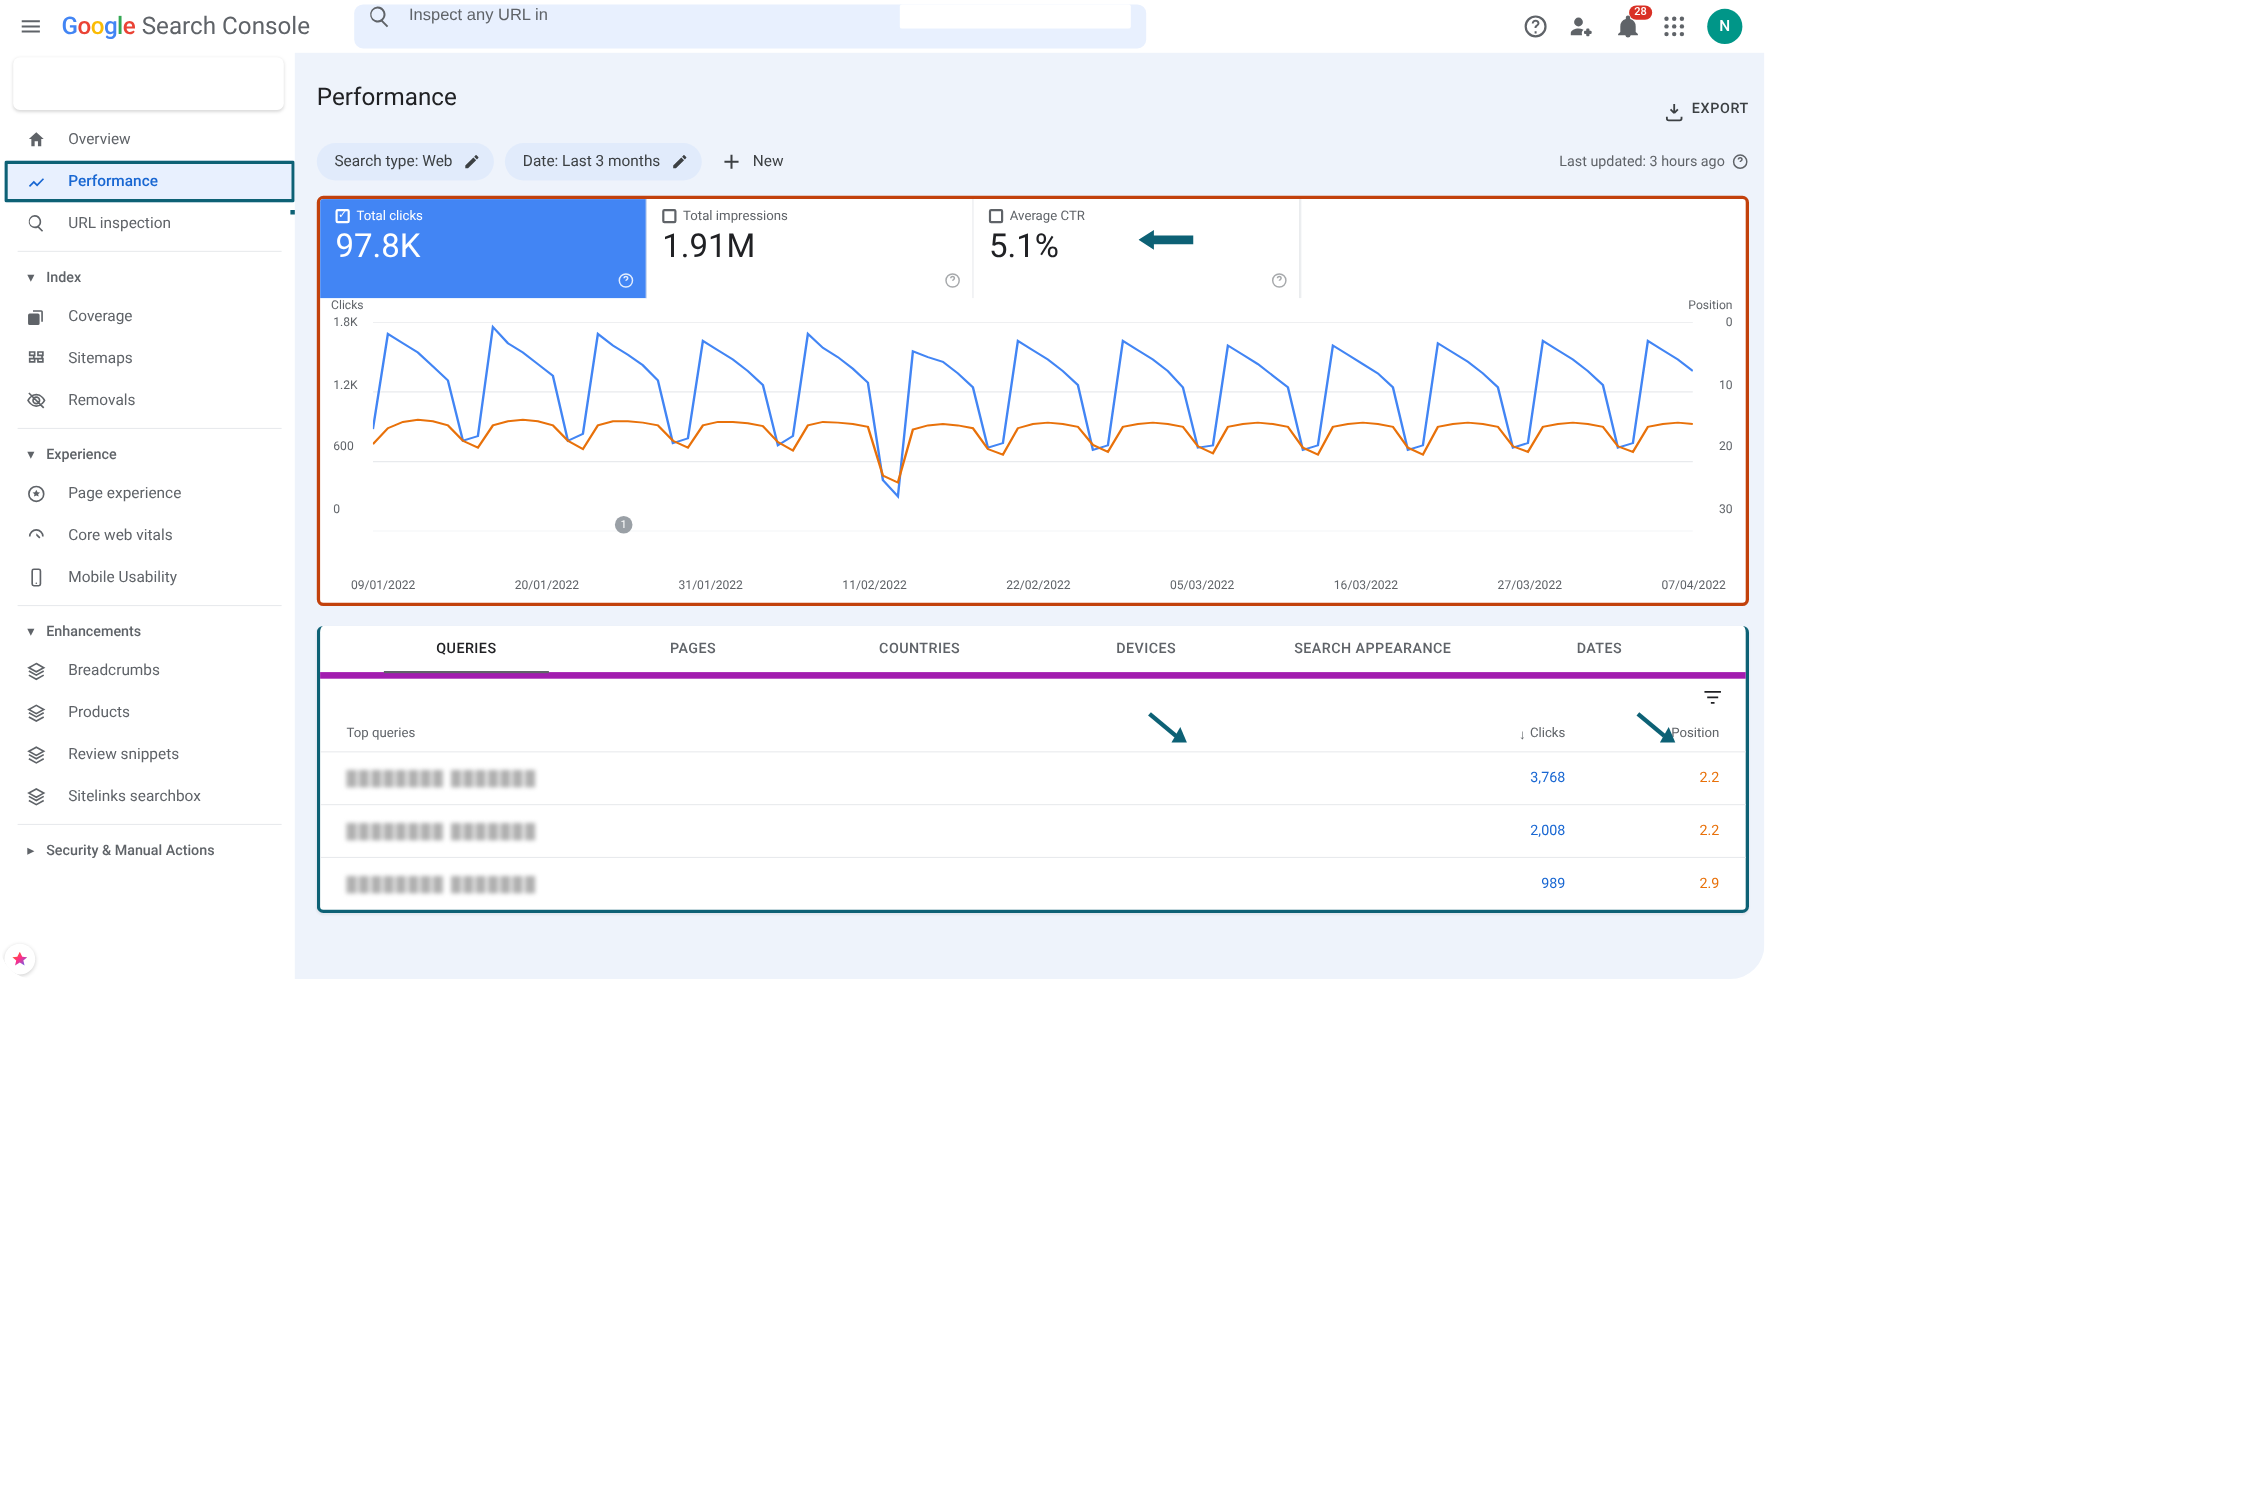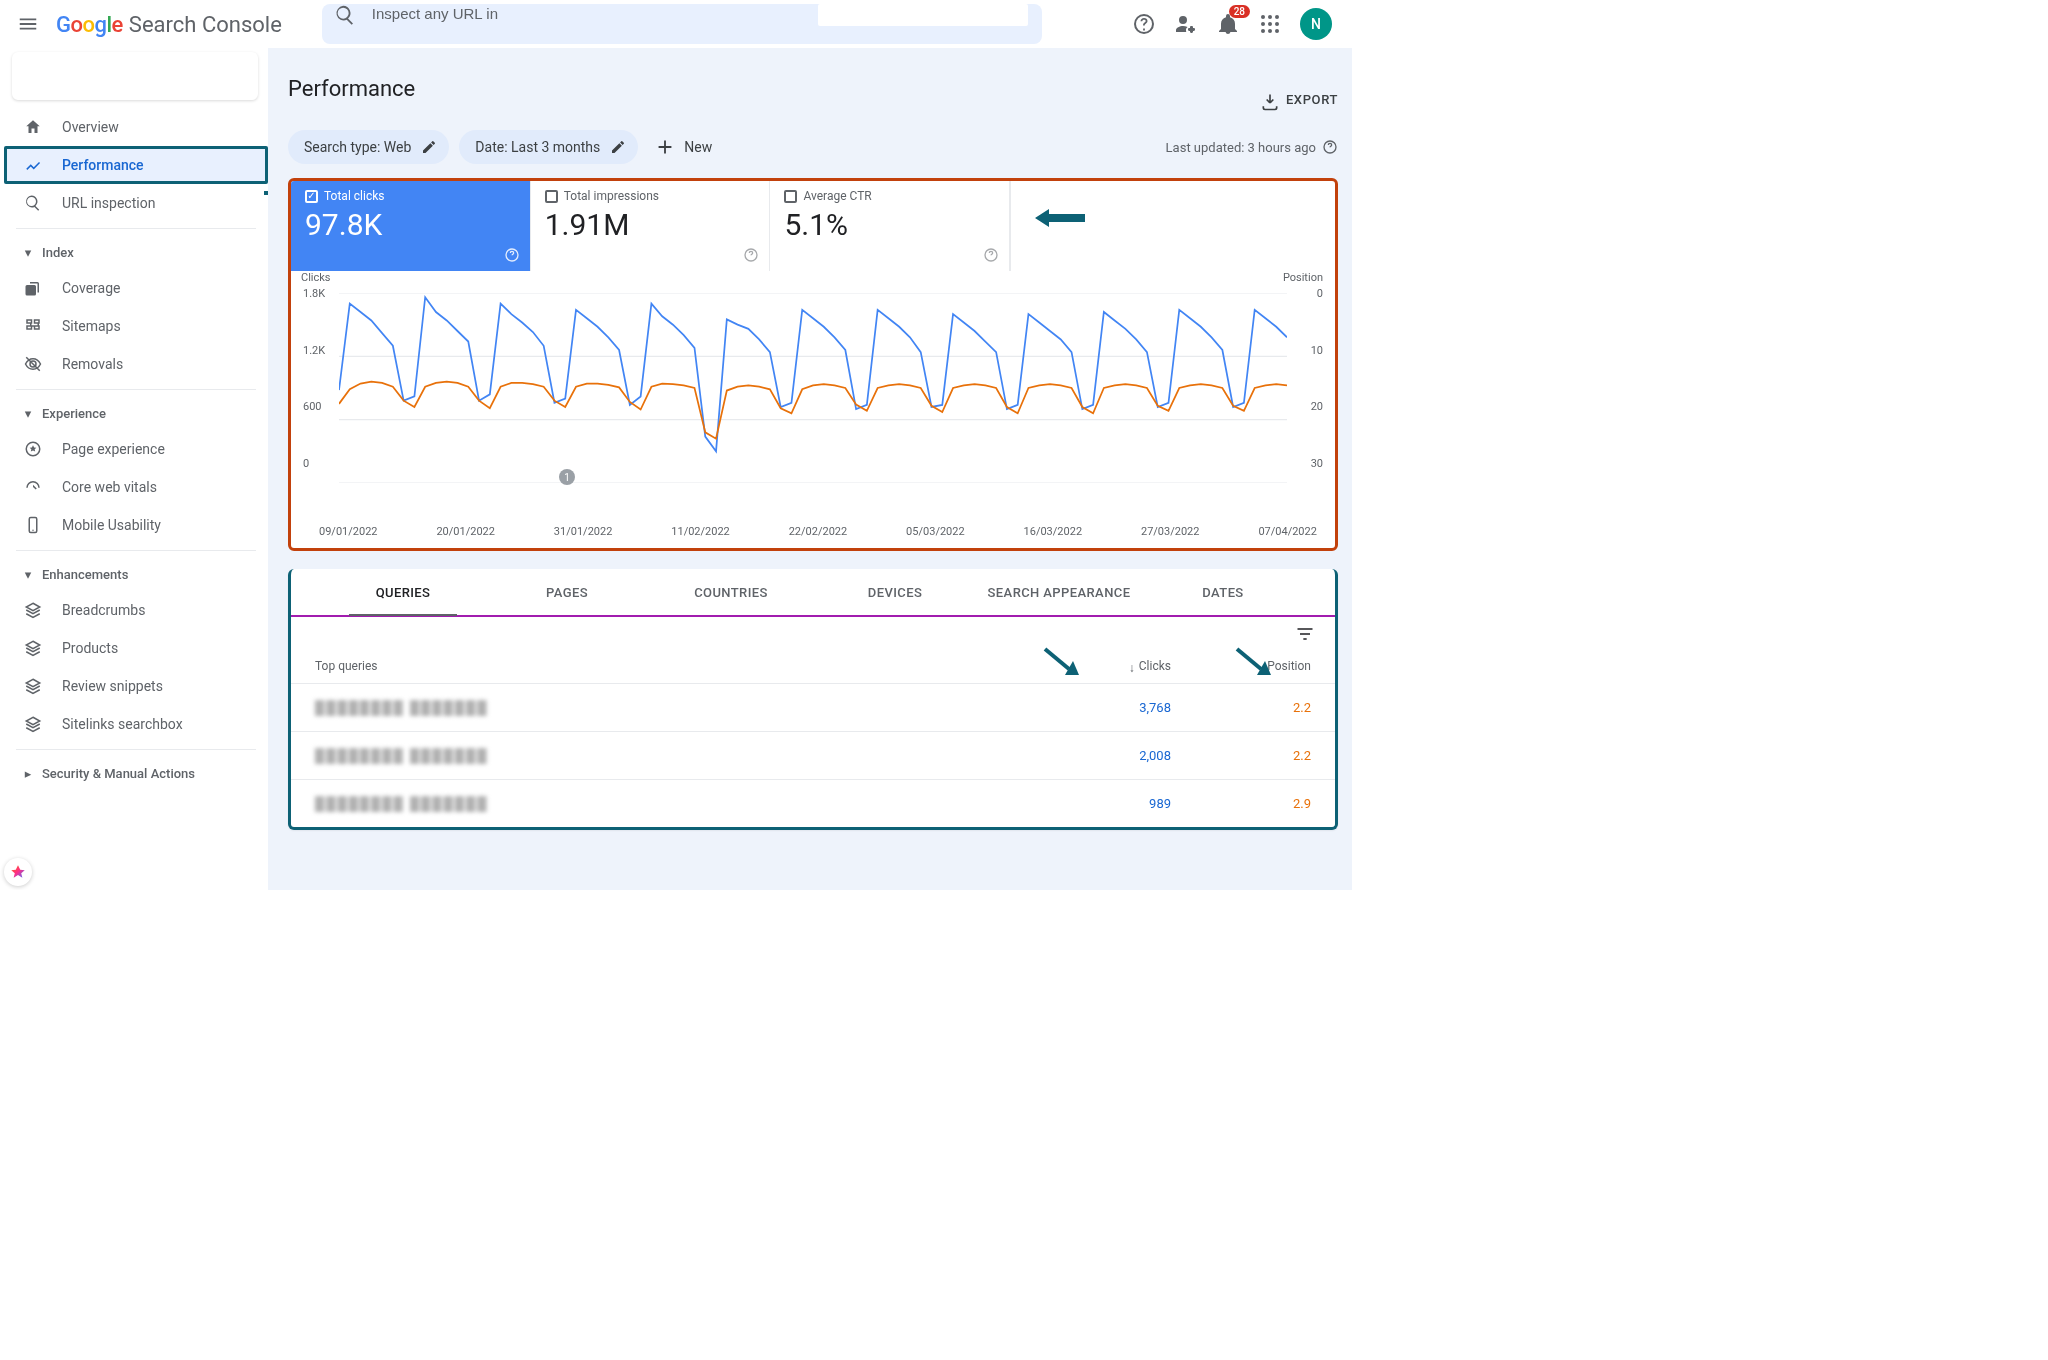--- a/index.html
+++ b/index.html
@@ -1,17 +1,17 @@
 <!DOCTYPE html>
 <html><head>
 <meta charset="utf-8">
 <style>
   * { box-sizing: border-box; }
   html, body { margin:0; padding:0; font-family: Roboto, Arial, sans-serif; background:#fff; color:#202124; }
-  .app { width:1352px; height:890px; position:relative; overflow:hidden; background:#fff; }
+  .app { width:1604px; height:890px; position:relative; overflow:hidden; background:#fff;border-radius:31px; }
 
   
   .topbar { height:48px; display:flex; align-items:center; padding:0 8px; }
   .hamburger { width:40px; height:40px; display:flex; align-items:center; justify-content:center; cursor:pointer; color:#5f6368; border-radius:50%; }
   .hamburger svg { width:22px; height:22px; }
   .logo { display:flex; align-items:baseline; margin-left:8px; }
   .goog { font-size:22px; font-weight:500; letter-spacing:-.5px; }
   .goog .b  { color:#4285f4; } .goog .r  { color:#ea4335; } .goog .y  { color:#fbbc04; } .goog .g  { color:#34a853; }
   .sc-title { font-size:22px; color:#5f6368; margin-left:6px; font-weight:400; }
 
@@ -72,21 +72,21 @@
   .plot { position:relative; height:250px; padding:8px 30px 0 38px; }
   .plot .ylab-l, .plot .ylab-r { position:absolute; top:0; font-size:11px; color:#5f6368; }
   .plot .ylab-l { left:10px; } .plot .ylab-r { right:12px; }
   .yL { position:absolute; left:12px; font-size:11px; color:#5f6368; transform:translateY(-50%); }
   .yR { position:absolute; right:12px; font-size:11px; color:#5f6368; transform:translateY(-50%); }
   .xlabels { display:flex; justify-content:space-between; font-size:11px; color:#5f6368; padding:4px 18px 10px 28px; }
   .annot-dot { position:absolute; width:16px; height:16px; border-radius:50%; background:#9aa0a6; color:#fff; font-size:10px; display:flex; align-items:center; justify-content:center; }
 
   
   .tablecard { background:#fff; border-radius:6px; border:3px solid #0d6175; border-top:0; margin-top:18px; box-shadow:0 1px 2px rgba(0,0,0,.06); }
-  .tabs { display:flex; height:48px; border-bottom:2px solid #a21caf; padding:0 30px; }
+  .tabs { display:flex; height:48px; border-bottom:6px solid #a21caf; padding:0 30px; }
   .tab { flex:1; display:flex; align-items:center; justify-content:center; font-size:13px; font-weight:500; letter-spacing:.4px; color:#5f6368; cursor:pointer; position:relative; }
   .tab.active { color:#202124; }
   .tab.active::after { content:""; position:absolute; bottom:-1px; left:28px; right:28px; height:2px; background:#5f6368; }
 
   .filterrow { height:34px; display:flex; align-items:center; justify-content:flex-end; padding:0 20px; }
   .thead { display:flex; align-items:center; padding:8px 24px 10px 24px; font-size:12px; color:#5f6368; position:relative; }
   .thead .q { flex:1; }
   .thead .c, .thead .p { width:140px; text-align:right; }
   .sorti { display:inline-block; transform:translateY(2px); margin-right:4px; }
   .diagarrow { position:absolute; color:#0d6175; }

